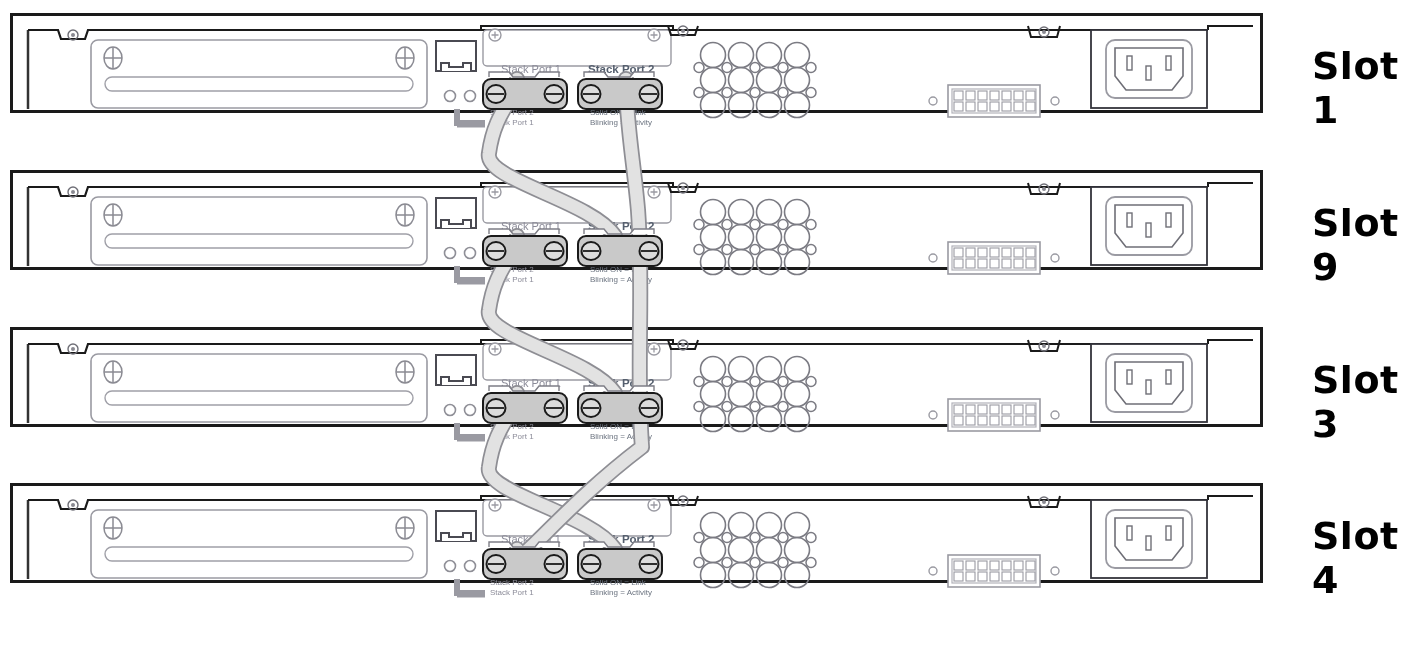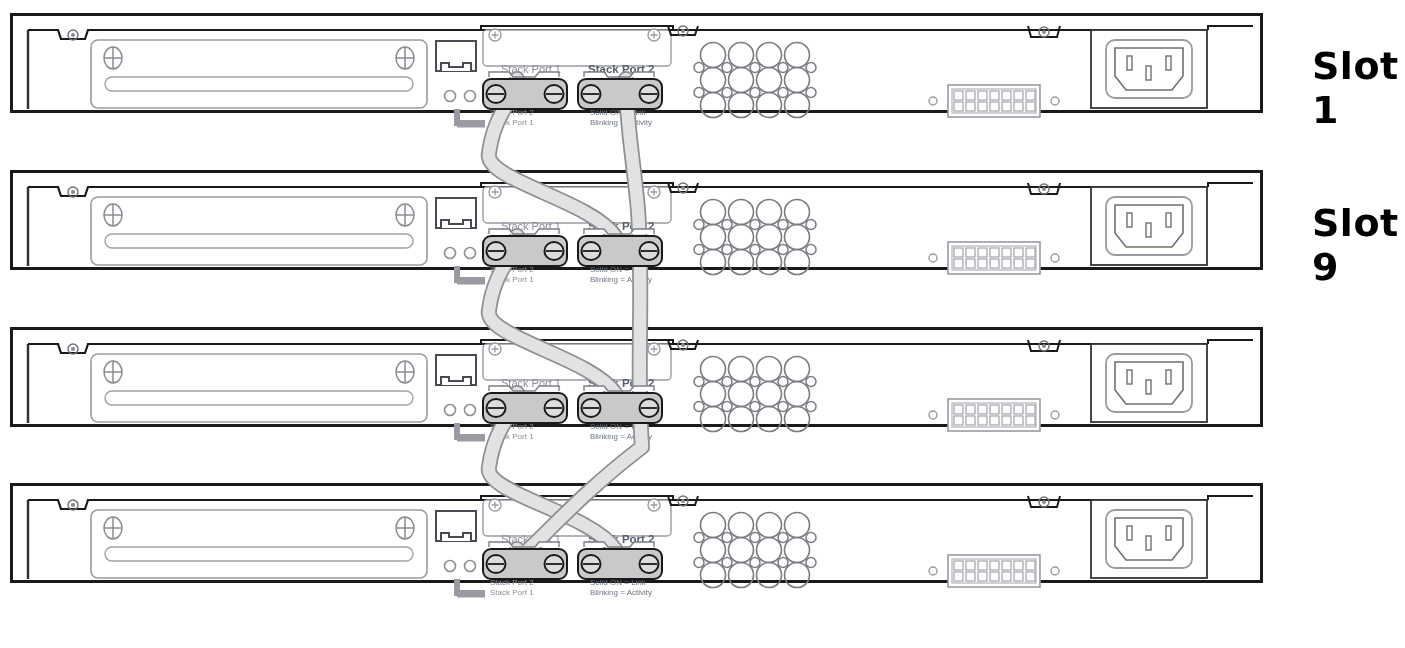--- a/index.html
+++ b/index.html
@@ -20,20 +20,22 @@
 
 <div id="stage">
 
   <div class="chassis" style="top:13px"></div>
   <div class="chassis" style="top:170px"></div>
   <div class="chassis" style="top:327px"></div>
   <div class="chassis" style="top:483px"></div>
 
   <div class="slot-label" style="top:44px">Slot 1</div>
   <div class="slot-label" style="top:201px">Slot 9</div>
+  <div class="slot-label" style="top:358px">Slot 3</div>
+  <div class="slot-label" style="top:514px">Slot 4</div>
 
   <svg class="layer" id="faces">
       <g>
         <path d="M 28 30 L 28 109" stroke="#333" stroke-width="2.5" fill="none"></path>
         <path d="M 28 30 L 58 30 L 61 39 L 85 39 L 88 30 L 1208 30" stroke="#1a1a1a" stroke-width="2.2" fill="none"></path>
         <circle cx="73" cy="35" r="5" fill="none" stroke="#6f6f77" stroke-width="1.4"></circle>
         <circle cx="73" cy="35" r="2" fill="#8a8a92"></circle>
         <rect x="91" y="40" width="336" height="68" rx="7" ry="7" fill="#fff" stroke="#9a9aa2" stroke-width="1.6"></rect>
         <ellipse cx="113" cy="58" rx="9" ry="11" fill="none" stroke="#8b8b93" stroke-width="1.5"></ellipse>
         <path d="M 104 58 L 122 58 M 113 47 L 113 69" stroke="#8b8b93" stroke-width="1.5"></path>

